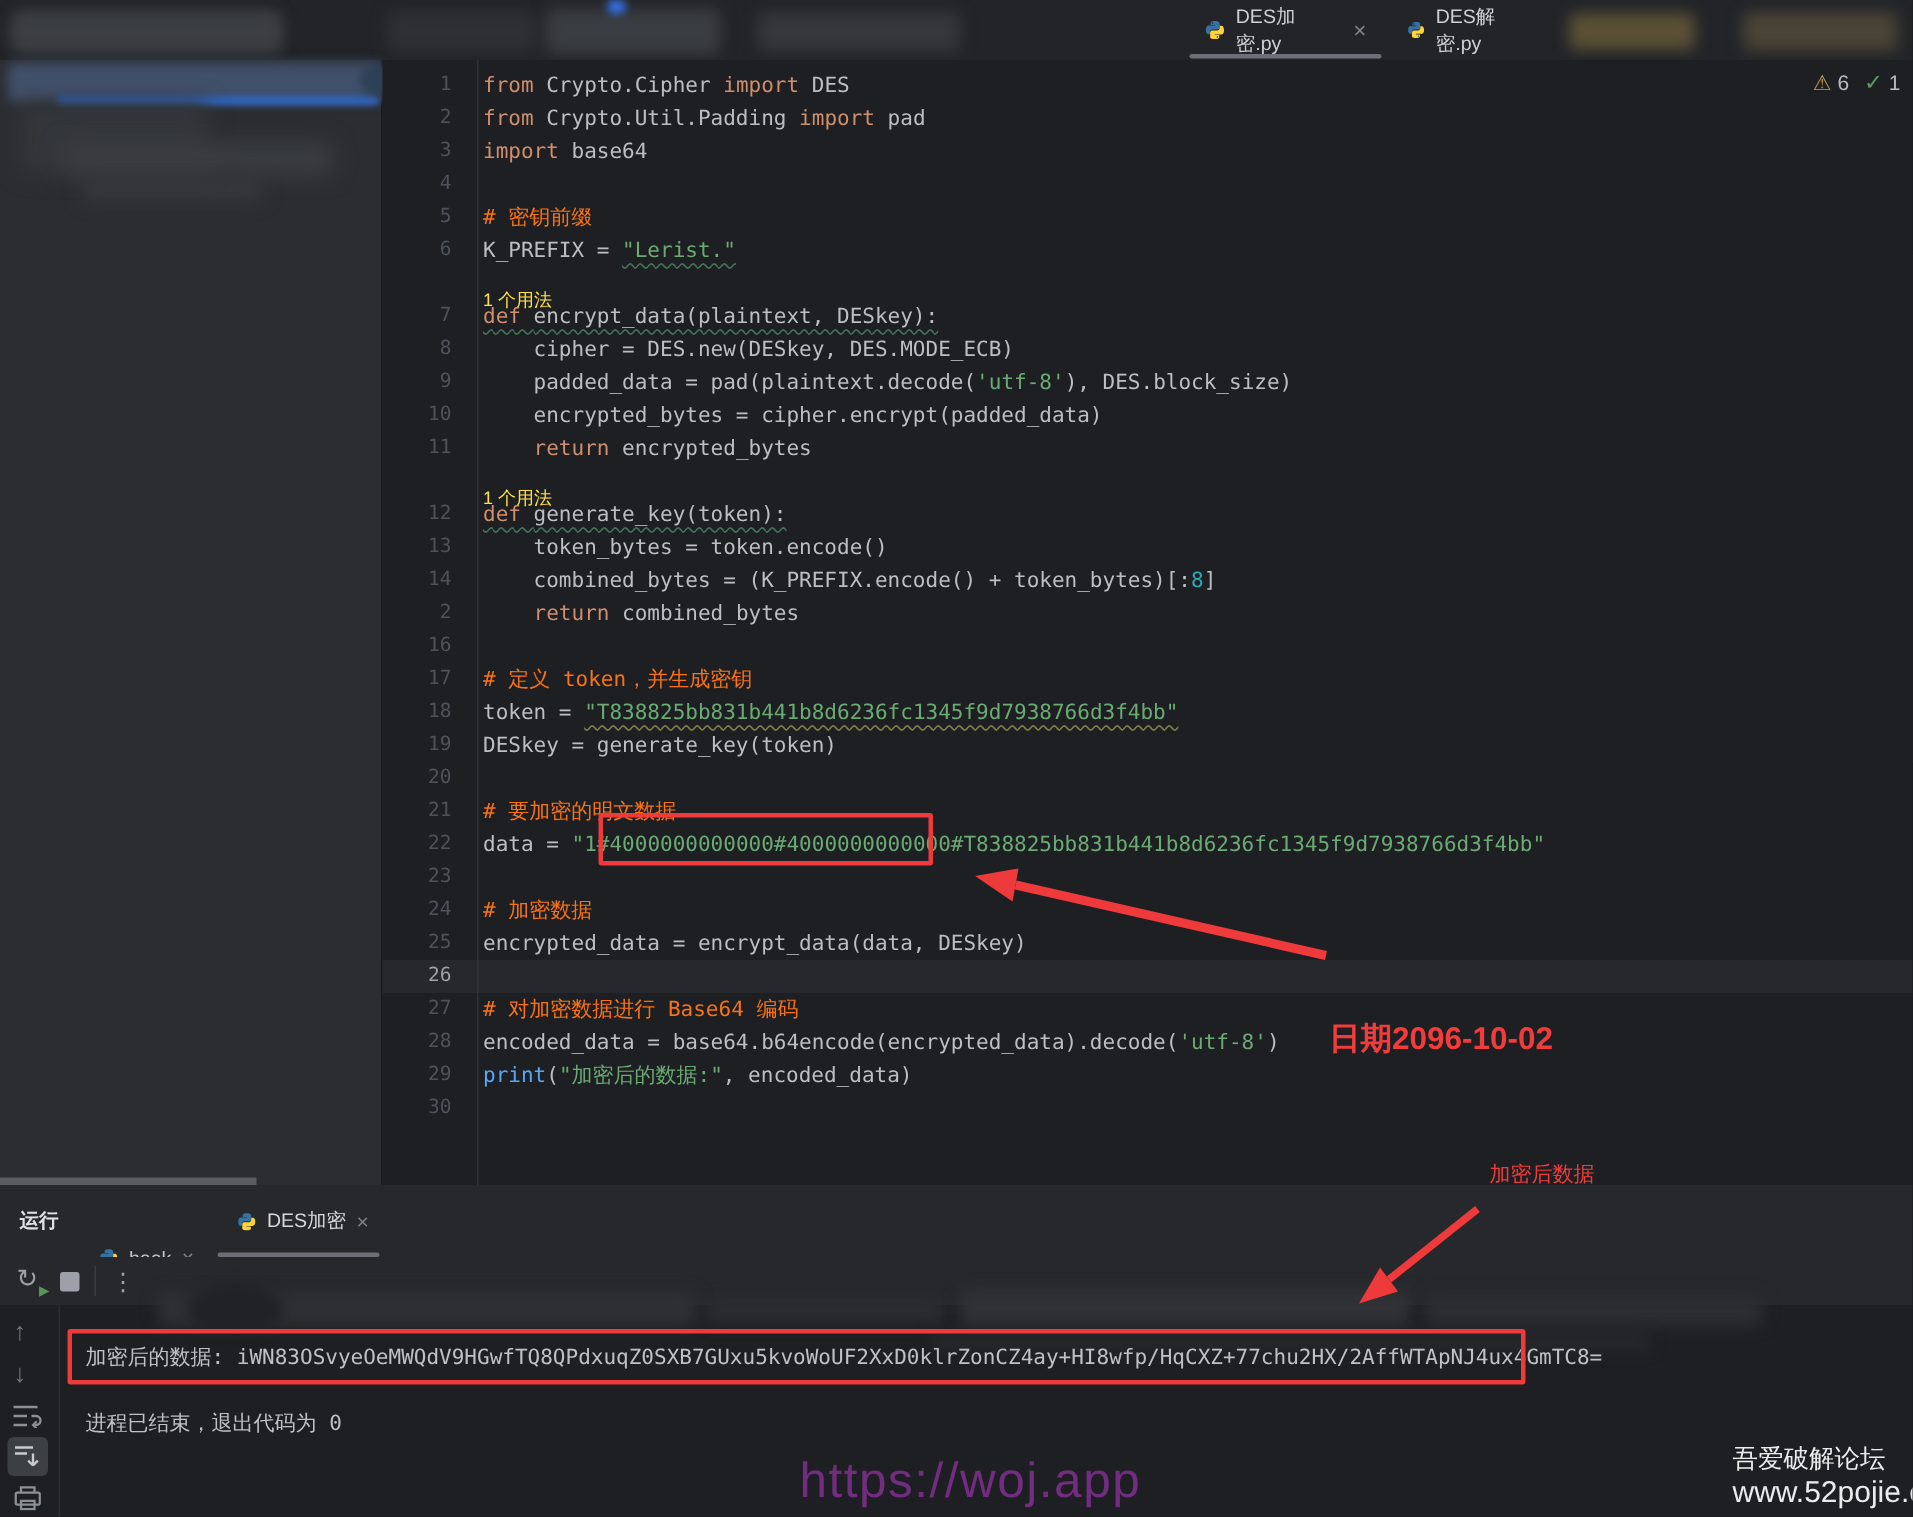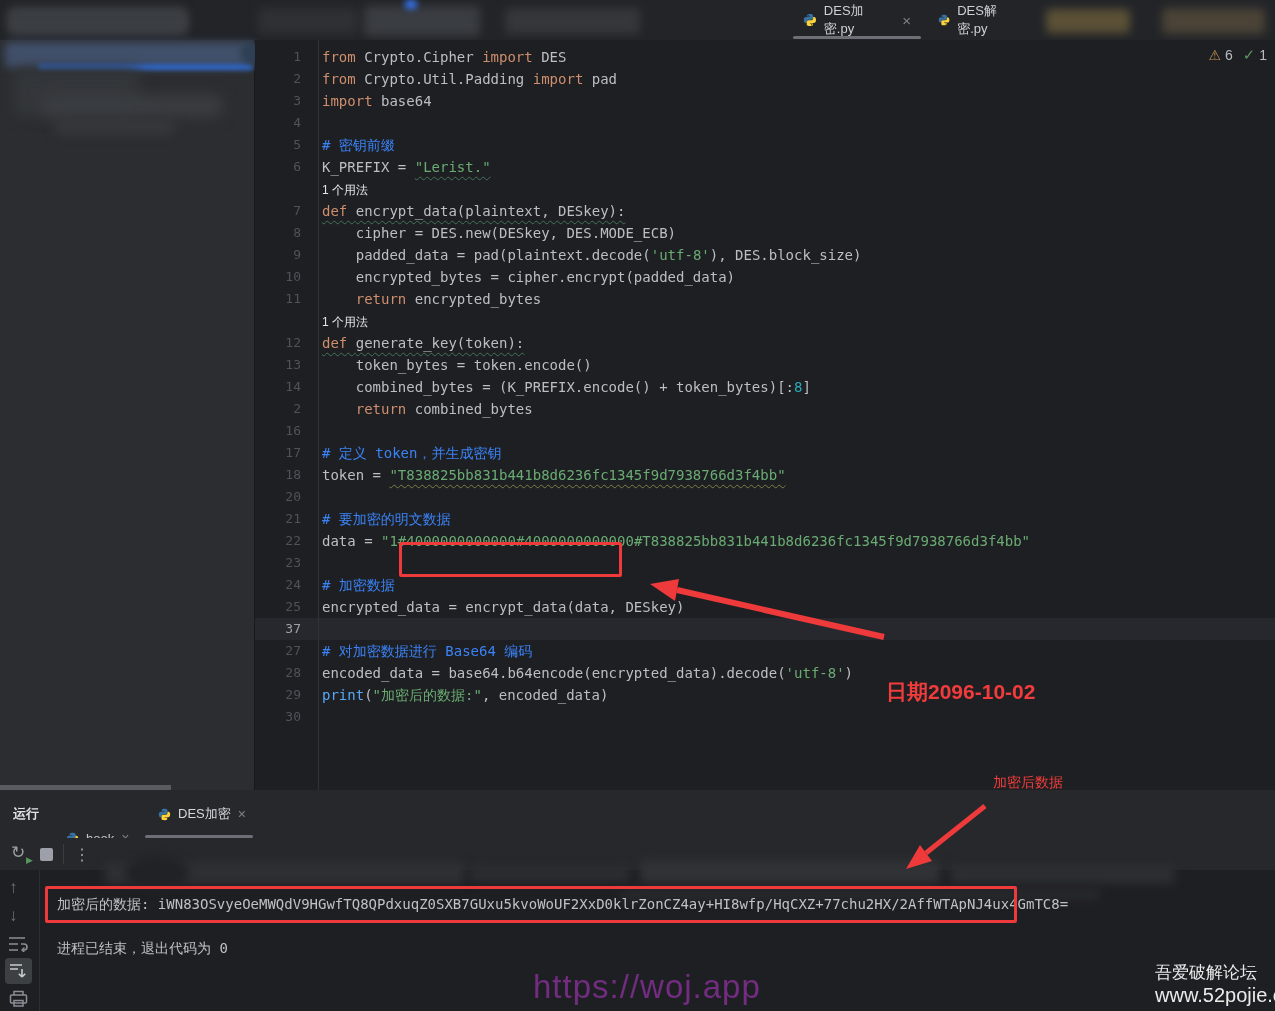--- a/index.html
+++ b/index.html
@@ -22,23 +22,23 @@
 
   
   #editor { left:255px; top:40px; width:1020px; height:750px; background:#1e1f22; padding-top:6px; }
   #gutter-sep { left:318px; top:40px; width:1px; height:750px; background:#2f3237; }
   .crow { display:flex; height:22px; line-height:22px; white-space:pre; position:relative; }
   .crow.cur { background:#26282e; }
   .gut { width:63px; flex:0 0 63px; text-align:right; padding-right:17px;
     font-family:"DejaVu Sans Mono", monospace; font-size:13px; color:#4e535b; }
   .crow.cur .gut { color:#9da1a8; }
   .ctext { font-family:"DejaVu Sans Mono", monospace; font-size:14px; color:#bcbec4; padding-left:4px; }
-  .ctext.inlay { font-family:"Liberation Sans", sans-serif; font-size:12px; color:#e5e5e5; line-height:24px; }
+  .ctext.inlay { font-family:"Liberation Sans", sans-serif; font-size:12px; color:#fde047; line-height:24px;margin-top:10px; }
   .kw { color:#cf8e6d; } .pl { color:#bcbec4; } .st { color:#6aab73; }
-  .co { color:#3b82f6; } .nu { color:#2aacb8; } .bi { color:#56a8f5; }
+  .co { color:#f97316; } .nu { color:#2aacb8; } .bi { color:#56a8f5; }
   .wv { text-decoration:underline wavy #44725a 1px; text-underline-offset:4px; }
   .wy { text-decoration:underline wavy #7e7f46 1px; text-underline-offset:4px; }
 
   #problems { right:8px; top:46px; display:flex; align-items:center; gap:10px;
     color:#b9bcc1; font-size:14px; }
   #problems .warn-tri { color:#c49a50; font-size:14px; }
   #problems .ok-check { color:#5d9a62; font-size:15px; }
 
   
   .redbox { position:absolute; border:3px solid #ee3a3a; border-radius:2px; z-index:30; }
@@ -134,27 +134,28 @@
         <div class="crow"><span class="gut">10</span><span class="ctext"><span class="pl">    encrypted_bytes = cipher.encrypt(padded_data)</span></span></div>
         <div class="crow"><span class="gut">11</span><span class="ctext"><span class="kw">    return</span><span class="pl"> encrypted_bytes</span></span></div>
         <div class="crow"><span class="gut"></span><span class="ctext inlay">1 个用法</span></div>
         <div class="crow"><span class="gut">12</span><span class="ctext"><span class="kw wv">def </span><span class="pl wv">generate_key(token):</span></span></div>
         <div class="crow"><span class="gut">13</span><span class="ctext"><span class="pl">    token_bytes = token.encode()</span></span></div>
         <div class="crow"><span class="gut">14</span><span class="ctext"><span class="pl">    combined_bytes = (K_PREFIX.encode() + token_bytes)[:</span><span class="nu">8</span><span class="pl">]</span></span></div>
         <div class="crow"><span class="gut">2</span><span class="ctext"><span class="kw">    return</span><span class="pl"> combined_bytes</span></span></div>
         <div class="crow"><span class="gut">16</span><span class="ctext"></span></div>
         <div class="crow"><span class="gut">17</span><span class="ctext"><span class="co"># 定义 token，并生成密钥</span></span></div>
         <div class="crow"><span class="gut">18</span><span class="ctext"><span class="pl">token = </span><span class="st wy">"T838825bb831b441b8d6236fc1345f9d7938766d3f4bb"</span></span></div>
+        <div class="crow"><span class="gut">19</span><span class="ctext"><span class="pl">DESkey = generate_key(token)</span></span></div>
         <div class="crow"><span class="gut">20</span><span class="ctext"></span></div>
         <div class="crow"><span class="gut">21</span><span class="ctext"><span class="co"># 要加密的明文数据</span></span></div>
         <div class="crow"><span class="gut">22</span><span class="ctext"><span class="pl">data = </span><span class="st">"1#4000000000000#4000000000000#T838825bb831b441b8d6236fc1345f9d7938766d3f4bb"</span></span></div>
         <div class="crow"><span class="gut">23</span><span class="ctext"></span></div>
         <div class="crow"><span class="gut">24</span><span class="ctext"><span class="co"># 加密数据</span></span></div>
         <div class="crow"><span class="gut">25</span><span class="ctext"><span class="pl">encrypted_data = encrypt_data(data, DESkey)</span></span></div>
-        <div class="crow cur"><span class="gut">37</span><span class="ctext"></span></div>
+        <div class="crow cur"><span class="gut">26</span><span class="ctext"></span></div>
         <div class="crow"><span class="gut">27</span><span class="ctext"><span class="co"># 对加密数据进行 Base64 编码</span></span></div>
         <div class="crow"><span class="gut">28</span><span class="ctext"><span class="pl">encoded_data = base64.b64encode(encrypted_data).decode(</span><span class="st">'utf-8'</span><span class="pl">)</span></span></div>
         <div class="crow"><span class="gut">29</span><span class="ctext"><span class="bi">print</span><span class="pl">(</span><span class="st">"加密后的数据:"</span><span class="pl">, encoded_data)</span></span></div>
         <div class="crow"><span class="gut">30</span><span class="ctext"></span></div>
       </div>
   </div>
   <div id="gutter-sep" class="abs"></div>
 
   <div id="problems" class="abs">
     <span><span class="warn-tri">⚠</span>

